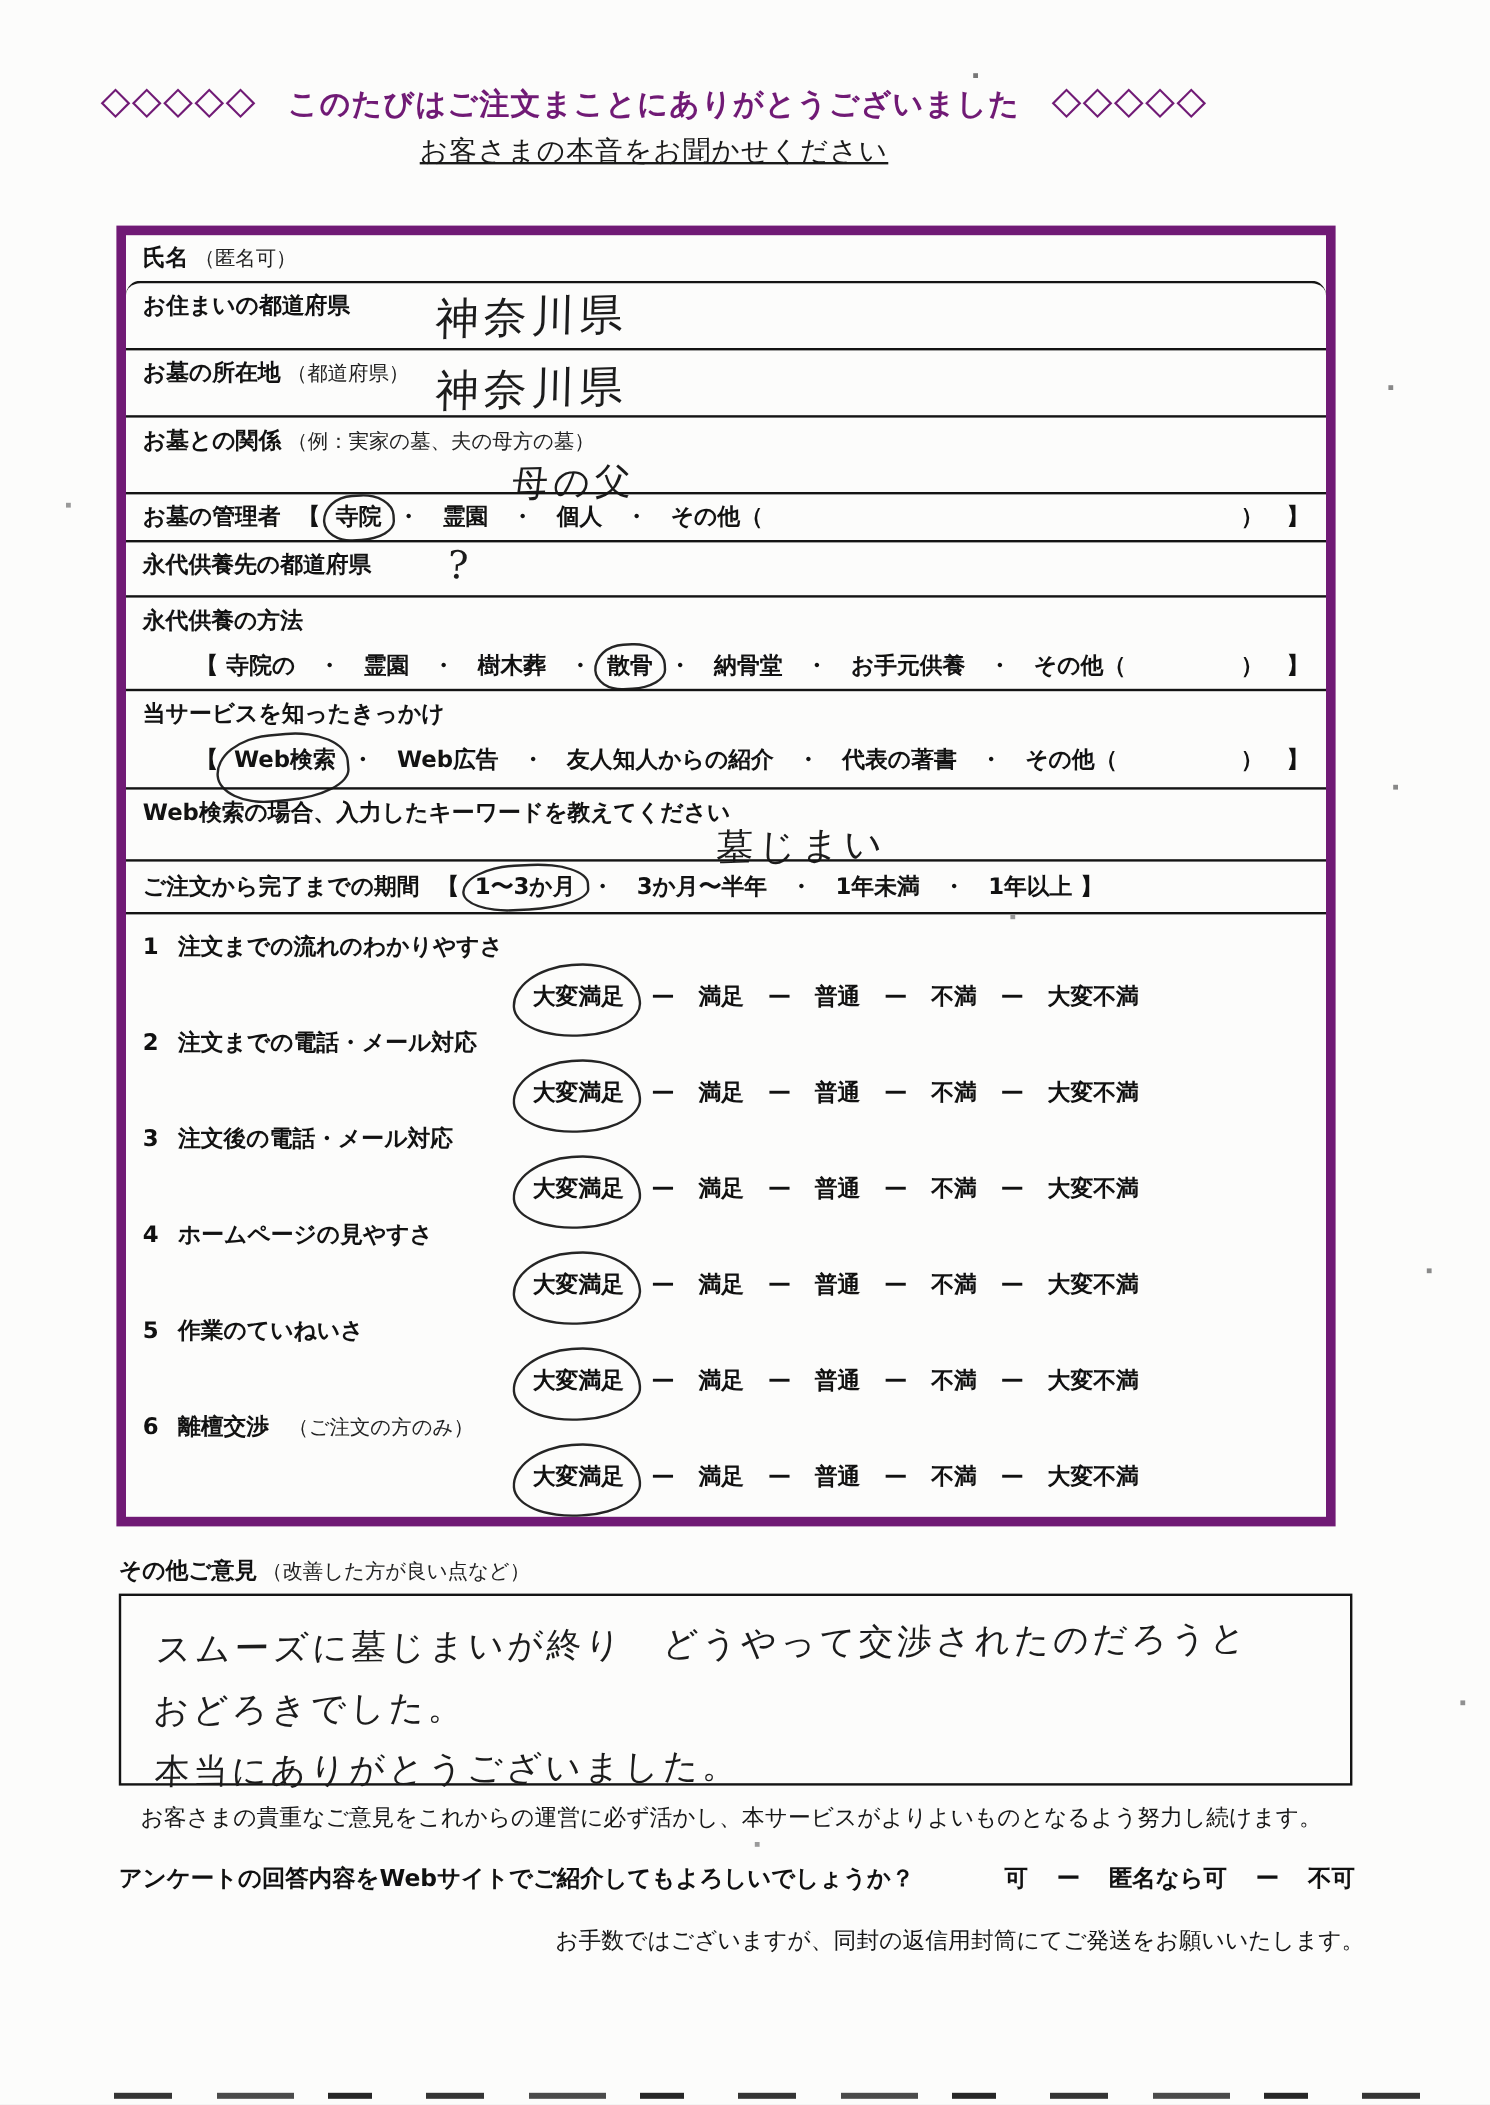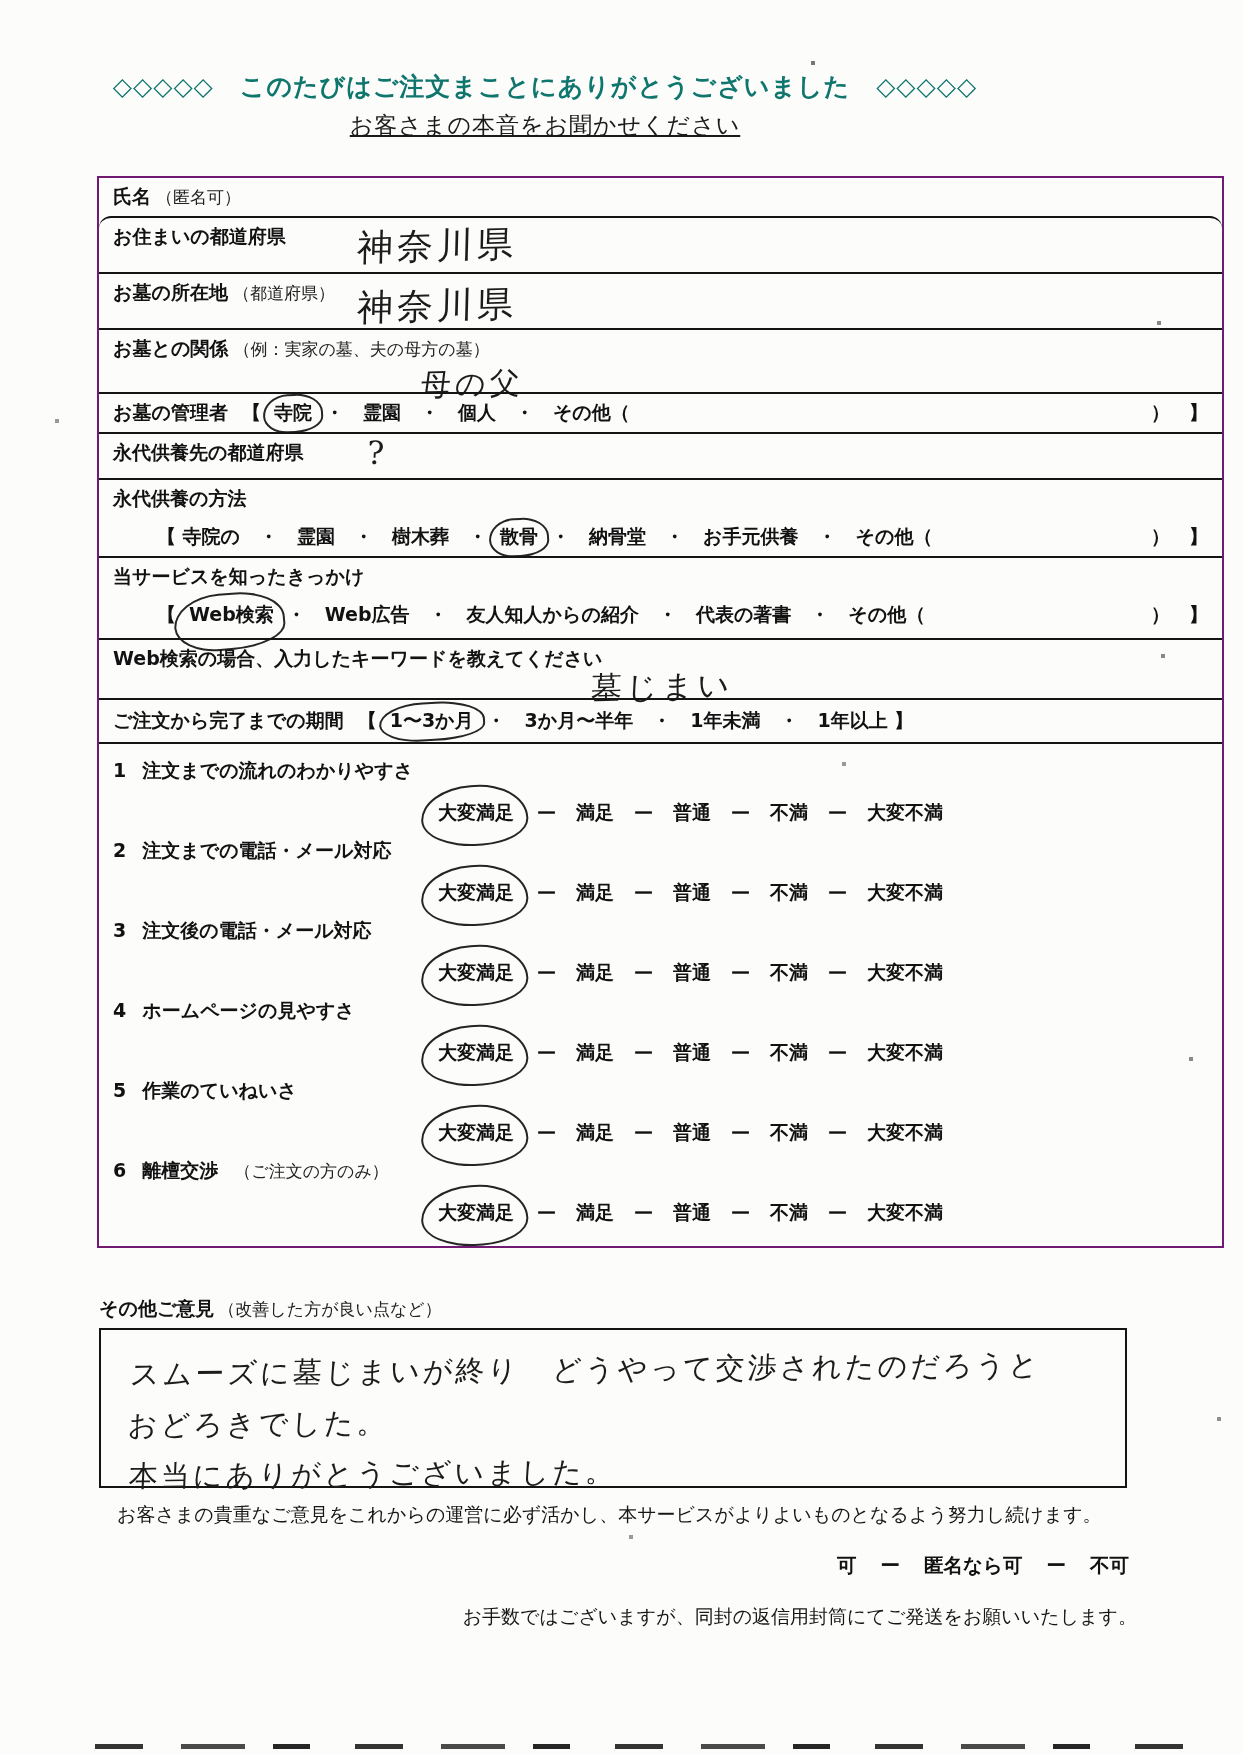--- a/index.html
+++ b/index.html
@@ -4,28 +4,28 @@
 <style>
   html,body{margin:0;padding:0;background:#e8e8e8;}
   .page{
     position:relative;width:1242px;height:1754px;margin:0 auto;
     background:#fcfcfb;color:#111;
     font-family:"DejaVu Sans","Liberation Sans",sans-serif;
     overflow:hidden;
   }
   
   .title-wrap{position:absolute;top:70px;left:0;width:1090px;text-align:center;}
-  .title{font-size:25px;font-weight:bold;letter-spacing:1px;color:#0f766e;}
+  .title{font-size:25px;font-weight:bold;letter-spacing:1px;color:#701a75;font-family:Liberation Serif, serif;}
   .subtitle-wrap{position:absolute;top:110px;left:0;width:1090px;text-align:center;}
   .subtitle{font-size:23px;font-weight:500;color:#1a1a1a;letter-spacing:1px;text-decoration:underline;}
 
   
   .survey-table{
-    position:absolute;left:97px;top:176px;width:1127px;
-    border:2px solid #701a75;background:transparent;box-sizing:border-box;
+    position:absolute;left:97px;top:188px;width:1016px;
+    border:8px solid #701a75;background:transparent;box-sizing:border-box;
   }
   .row{border-top:2px solid #141414;padding:6px 14px;position:relative;box-sizing:border-box;}
   .row:first-child{border-top:none;}
   .lbl{font-weight:bold;font-size:19px;color:#121212;white-space:nowrap;}
   .note{font-weight:500;font-size:17px;color:#222;}
   .br{font-weight:bold;font-size:19px;color:#121212;white-space:nowrap;}
   .row-flex{display:flex;align-items:center;gap:14px;}
   .opt-line{flex:1;display:flex;align-items:center;gap:10px;min-width:0;}
   .grow{flex:1;}
   .r-name{min-height:38px;}
@@ -320,20 +320,21 @@
   </div>
 
   <div class="comment-box">
     <span class="hw hw-comment">スムーズに墓じまいが終り　どうやって交渉されたのだろうと　おどろきでした。</span>
     <span class="hw hw-comment">本当にありがとうございました。</span>
   </div>
 
   <div class="pledge">お客さまの貴重なご意見をこれからの運営に必ず活かし、本サービスがよりよいものとなるよう努力し続けます。</div>
 
   <div class="publish-row">
+    <span class="publish-q">アンケートの回答内容をWebサイトでご紹介してもよろしいでしょうか？</span>
     <span class="choices">
       <span>可</span>
       <span>ー</span>
       <span>匿名なら可</span>
       <span>ー</span>
       <span>不可</span>
     </span>
   </div>
 
   <div class="send-request">お手数ではございますが、同封の返信用封筒にてご発送をお願いいたします。</div>

